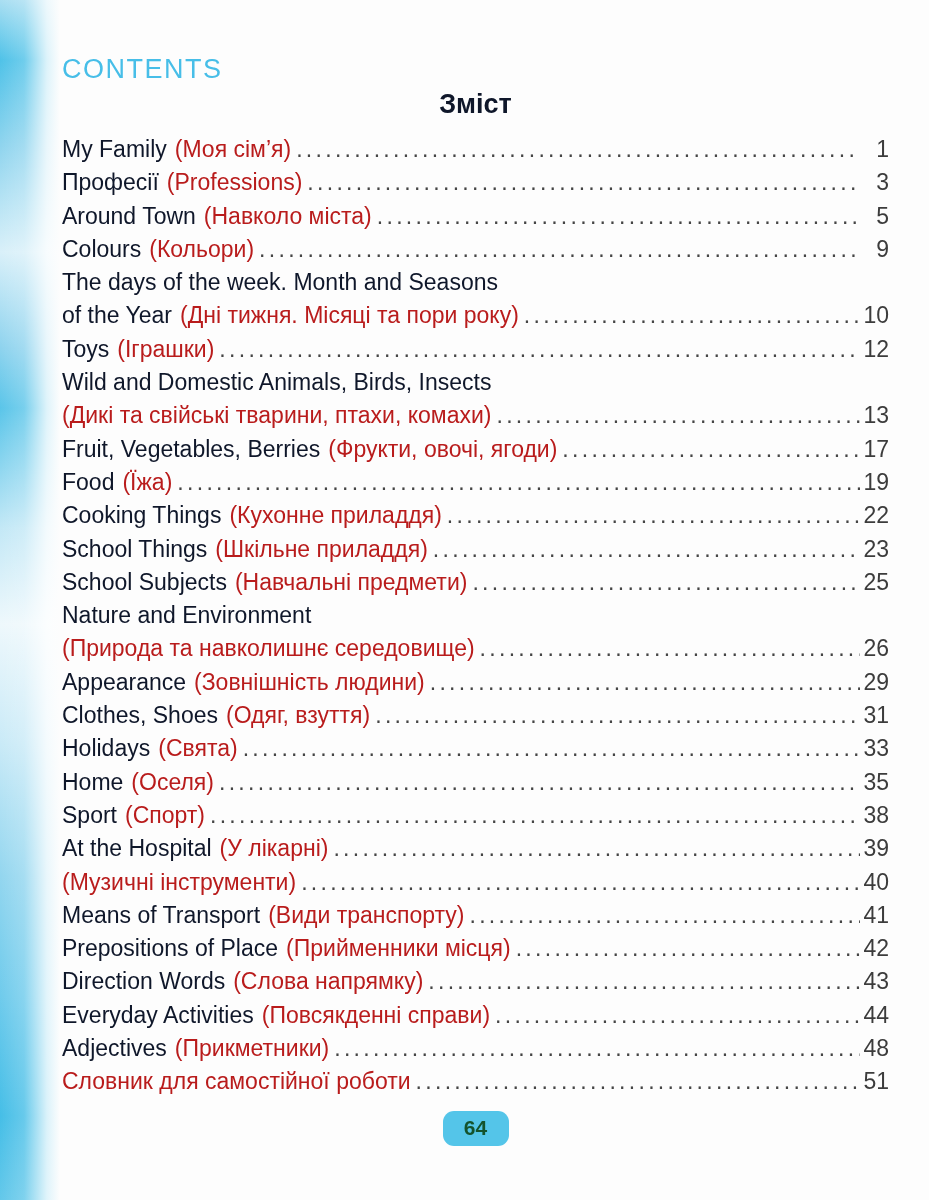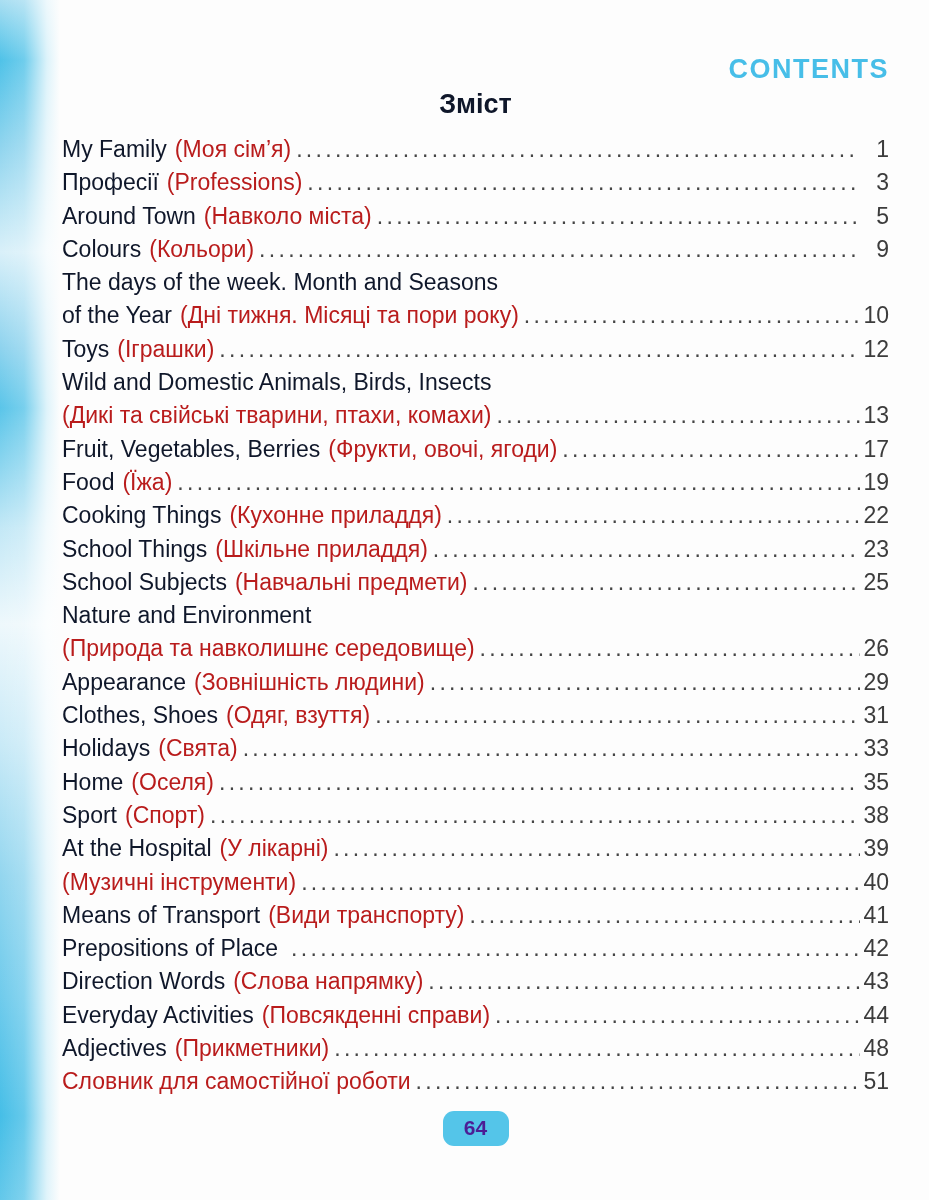--- a/index.html
+++ b/index.html
@@ -38,23 +38,23 @@
         #63c8ea 100%);
   }
   .content {
     position: absolute;
     left: 62px;
     right: 40px;
     top: 0;
   }
   .title {
     margin-top: 54px;
-    text-align: right;
+    text-align: left;
     font-size: 27px;
-    font-weight: 700;
+    font-weight: 400;
     letter-spacing: 1.5px;
     color: #47bee8;
   }
   .subtitle {
     margin-top: 4px;
     text-align: center;
     font-size: 27px;
     font-weight: 700;
     color: #0f172a;
   }
@@ -97,21 +97,21 @@
   .badge-wrap {
     margin-top: 9px;
     text-align: center;
   }
   .badge {
     display: inline-block;
     min-width: 66px;
     padding: 5px 0 6px 0;
     border-radius: 11px;
     background: #54c5e9;
-    color: #4c1d95;
+    color: #14532d;
     font-size: 21px;
     font-weight: 700;
     text-align: center;
   }
 </style>
 </head>
 <body>
 
 <div class="page">
   <div class="edge"></div>
@@ -276,20 +276,21 @@
 
   <div class="toc-row">
     <span class="t-cyan">Means of Transport</span>
     <span class="t-dark">(Види транспорту)</span>
     <span class="leader"></span>
     <span class="pagenum">41</span>
   </div>
 
   <div class="toc-row">
     <span class="t-cyan">Prepositions of Place</span>
+    <span class="t-dark">(Прийменники місця)</span>
     <span class="leader"></span>
     <span class="pagenum">42</span>
   </div>
 
   <div class="toc-row">
     <span class="t-cyan">Direction Words</span>
     <span class="t-dark">(Слова напрямку)</span>
     <span class="leader"></span>
     <span class="pagenum">43</span>
   </div>

